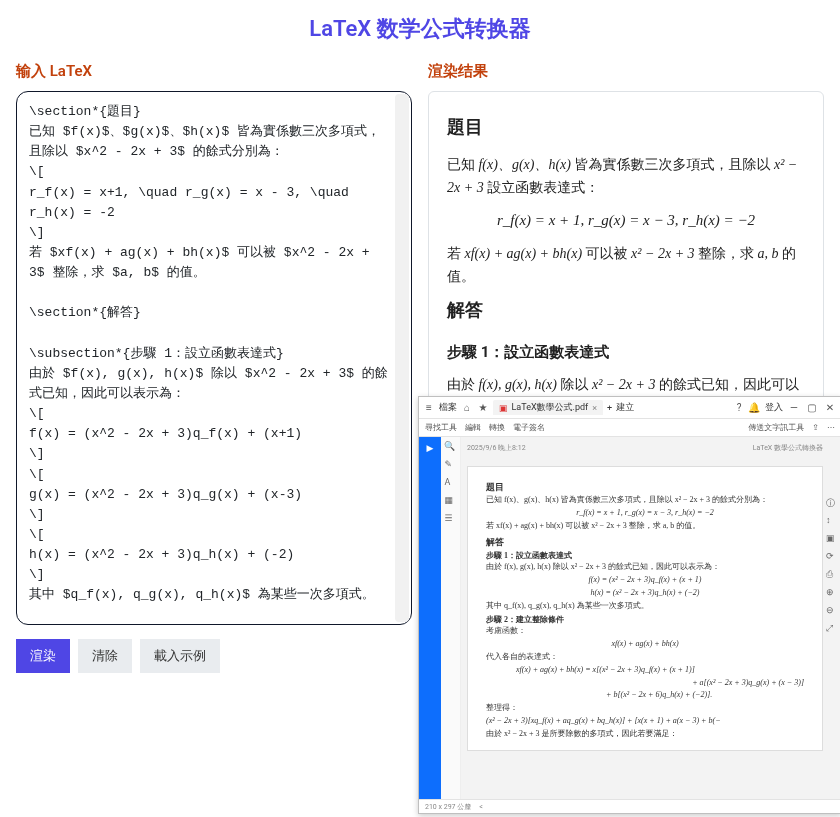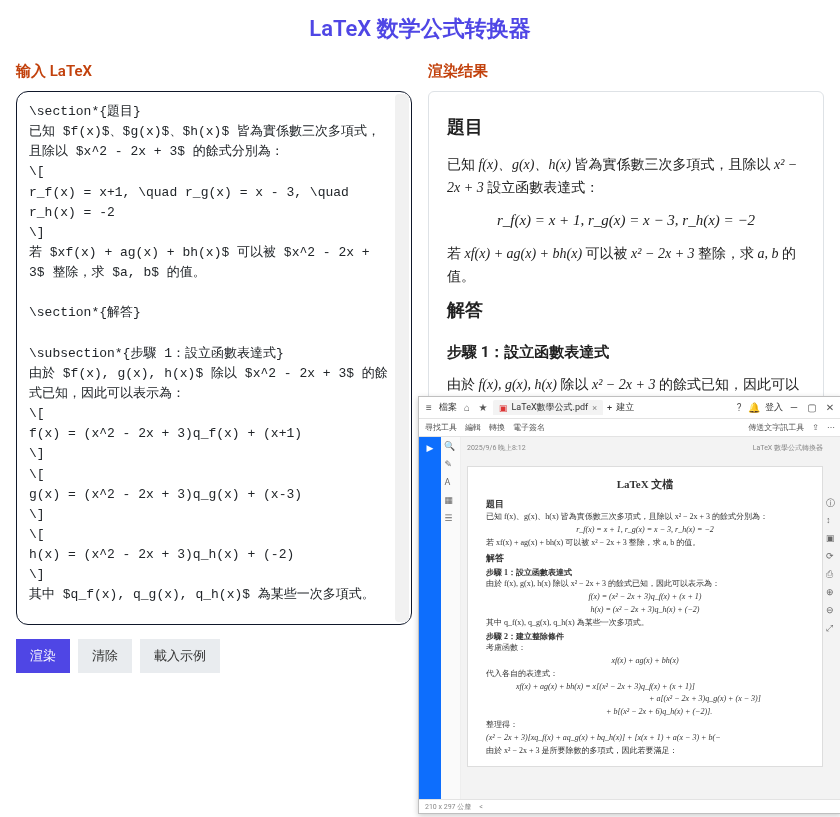--- a/index.html
+++ b/index.html
@@ -156,37 +156,36 @@
       <span class="ls-ico">A</span>
       <span class="ls-ico">▦</span>
       <span class="ls-ico">☰</span>
     </div>
     <div class="pdf-page-wrap">
       <div class="pdf-meta">
         <span>2025/9/6 晚上8:12</span>
         <span>LaTeX 數學公式轉換器</span>
       </div>
       <div class="pdf-page">
-        <h1>LaTeX 文檔</h1>
         <h2>題目</h2>
         <p>已知 f(x)、g(x)、h(x) 皆為實係數三次多項式，且除以 x² − 2x + 3 的餘式分別為：</p>
         <div class="pm">r_f(x) = x + 1,   r_g(x) = x − 3,   r_h(x) = −2</div>
         <p>若 xf(x) + ag(x) + bh(x) 可以被 x² − 2x + 3 整除，求 a, b 的值。</p>
         <h2>解答</h2>
         <h3>步驟 1：設立函數表達式</h3>
         <p>由於 f(x), g(x), h(x) 除以 x² − 2x + 3 的餘式已知，因此可以表示為：</p>
         <div class="pm">f(x) = (x² − 2x + 3)q_f(x) + (x + 1)</div>
         <div class="pm">h(x) = (x² − 2x + 3)q_h(x) + (−2)</div>
         <p>其中 q_f(x), q_g(x), q_h(x) 為某些一次多項式。</p>
         <h3>步驟 2：建立整除條件</h3>
         <p>考慮函數：</p>
         <div class="pm">xf(x) + ag(x) + bh(x)</div>
         <p>代入各自的表達式：</p>
         <div class="pm" style="text-align:left;padding-left:30px">xf(x) + ag(x) + bh(x) = x[(x² − 2x + 3)q_f(x) + (x + 1)]</div>
-        <div class="pm" style="text-align:center;padding-left:120px">+ a[(x² − 2x + 3)q_g(x) + (x − 3)]</div>
+        <div class="pm" style="text-align:right;padding-left:120px">+ a[(x² − 2x + 3)q_g(x) + (x − 3)]</div>
         <div class="pm" style="text-align:left;padding-left:120px">+ b[(x² − 2x + 6)q_h(x) + (−2)].</div>
         <p>整理得：</p>
         <div class="pm" style="text-align:left">(x² − 2x + 3)[xq_f(x) + aq_g(x) + bq_h(x)] + [x(x + 1) + a(x − 3) + b(−</div>
         <p>由於 x² − 2x + 3 是所要除數的多項式，因此若要滿足：</p>
       </div>
     </div>
     <div class="pdf-rightstrip">
       <span class="rs-ico">ⓘ</span>
       <span class="rs-ico">↕</span>
       <span class="rs-ico">▣</span>

